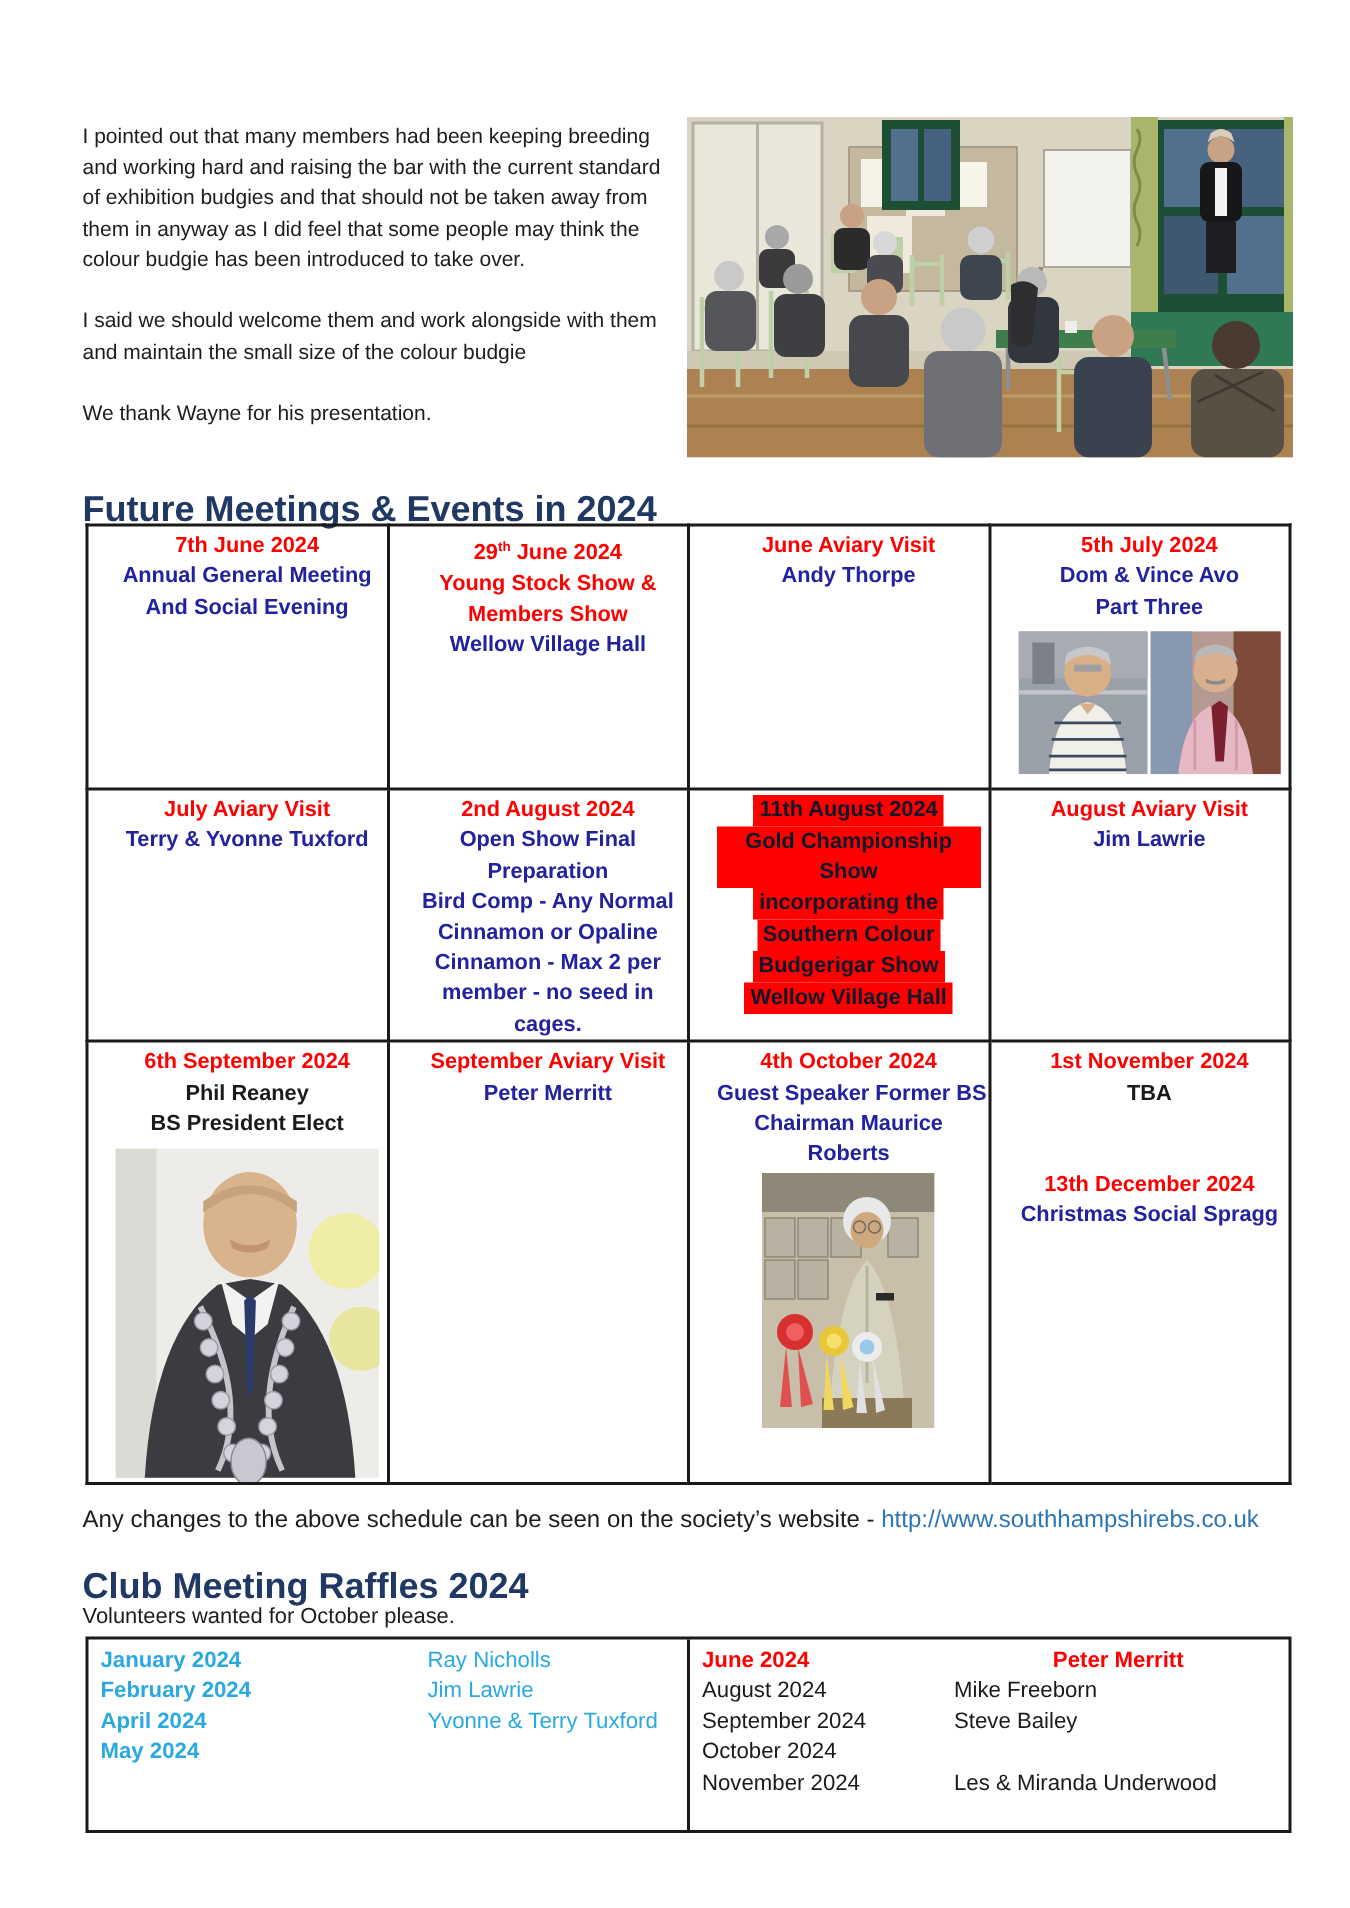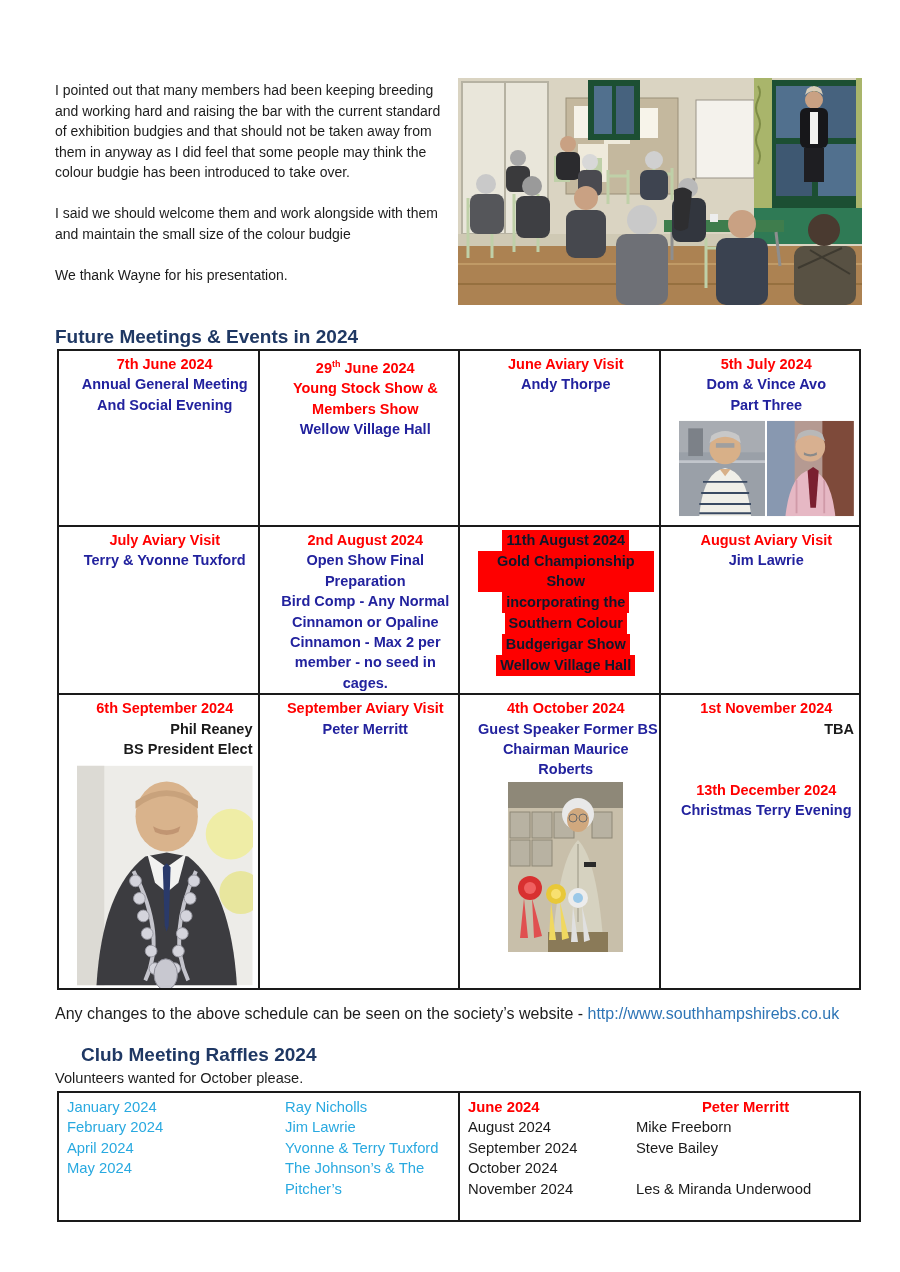--- a/index.html
+++ b/index.html
@@ -8,47 +8,47 @@
     font-family:"Liberation Sans", sans-serif;color:#1a1a1a;
   }
   
   .intro{position:absolute;left:55px;top:80px;width:400px;font-size:14px;line-height:20.5px;color:#1c1c1c;}
   .intro p{margin:0 0 20.5px 0;}
   .intro p:last-child{margin-bottom:0;}
   
   .photo-main{position:absolute;left:458px;top:78px;width:404px;height:227px;}
   .photo-main svg{display:block;}
   
-  .h-blue{position:absolute;left:55px;font-size:19px;font-weight:bold;color:#1F3864;}
+  .h-blue{position:absolute;left:55px;font-size:24px;font-weight:bold;color:#1F3864;}
   
   .tbl1{position:absolute;left:57px;top:349px;width:804px;border-collapse:collapse;table-layout:fixed;}
   .tbl1 td{border:2px solid #1a1a1a;vertical-align:top;padding:3px 5px 0 18px;text-align:center;
            font-size:14.5px;font-weight:bold;line-height:20.4px;}
   .tl{white-space:nowrap;}
   .red{color:#FF0000;}
   .blue{color:#22229E;}
-  .blk{color:#1a1a1a;text-align:right;}
+  .blk{color:#1a1a1a;}
   .sup{font-size:9px;vertical-align:super;}
   .hl-line{line-height:20.4px;}
   .hl{display:inline-block;background:#FE0000;color:#0f172a;padding:0 4px 1px 4px;line-height:20px;}
   .gap3{margin-top:41px;}
   .cell-photos{margin-top:2px;display:flex;justify-content:center;gap:2px;}
   .cell-photo-one{margin-top:4px;display:flex;justify-content:center;}
   
   .note{position:absolute;left:55px;top:1005px;width:812px;font-size:16px;color:#1c1c1c;}
   .note a{color:#2E75B6;text-decoration:none;}
   .volunteers{position:absolute;left:55px;top:1070px;font-size:14.6px;color:#1c1c1c;}
   
   .tbl2{position:absolute;left:57px;top:1091px;width:804px;height:131px;display:flex;
         border:2px solid #1a1a1a;box-sizing:border-box;font-size:14.8px;line-height:20.4px;}
   .r2-cell{flex:1;box-sizing:border-box;padding:4px 4px 0 8px;}
   .r2-cell.left{border-right:2px solid #1a1a1a;}
   .r2-row{display:flex;align-items:flex-start;}
   .r2-month{flex:none;}
-  .r2-cell.left .r2-month{width:218px;}
+  .r2-cell.left .r2-month{width:218px;font-weight:bold;}
   .r2-cell.right .r2-month{width:168px;}
   .r2-name{flex:1;}
   .cyan{color:#29A9E0;}
   .redbold{color:#FF0000;font-weight:bold;}
   .name-center{text-align:center;}
 </style>
 </head>
 <body>
 
 <div class="page">
@@ -308,48 +308,47 @@
             <circle cx="70" cy="116" r="10" fill="#ECECEC"></circle>
                 <circle cx="70" cy="116" r="5" fill="#9AC8E8"></circle>
             <path d="M65 124 l-2 36 l7 0 z M74 124 l2 36 l6 -2 z" fill="#E0E0E0"></path>
           </svg>
         </div>
       </td>
       <td>
         <div class="tl red">1st November 2024</div>
         <div class="tl blk">TBA</div>
         <div class="tl red gap3">13th December 2024</div>
-        <div class="tl blue">Christmas Terry Evening</div>
+        <div class="tl blue">Christmas Social Spragg</div>
       </td>
     </tr>
   </tbody>
     </table>
 
   <div class="note"><span>Any changes to the above schedule can be seen on the society’s website - </span><a href="#">http://www.southhampshirebs.co.uk</a></div>
 
-  <div class="h-blue" style="top:1044px;margin-left:26px;">Club Meeting Raffles 2024</div>
+  <div class="h-blue" style="top:1044px;">Club Meeting Raffles 2024</div>
   <div class="volunteers">Volunteers wanted for October please.</div>
 
   <div class="tbl2">
     <div class="r2-cell left">
       <div class="r2-row">
         <span class="r2-month cyan">January 2024</span>
         <span class="r2-name cyan">Ray Nicholls</span>
       </div>
       <div class="r2-row">
         <span class="r2-month cyan">February 2024</span>
         <span class="r2-name cyan">Jim Lawrie</span>
       </div>
       <div class="r2-row">
         <span class="r2-month cyan">April 2024</span>
         <span class="r2-name cyan">Yvonne &amp; Terry Tuxford</span>
       </div>
       <div class="r2-row">
         <span class="r2-month cyan">May 2024</span>
-        <span class="r2-name cyan">The Johnson’s &amp; The Pitcher’s</span>
       </div>
     </div>
     <div class="r2-cell right">
       <div class="r2-row">
         <span class="r2-month redbold">June 2024</span>
         <span class="r2-name redbold name-center">Peter Merritt</span>
       </div>
       <div class="r2-row">
         <span class="r2-month">August 2024</span>
         <span class="r2-name">Mike Freeborn</span>

